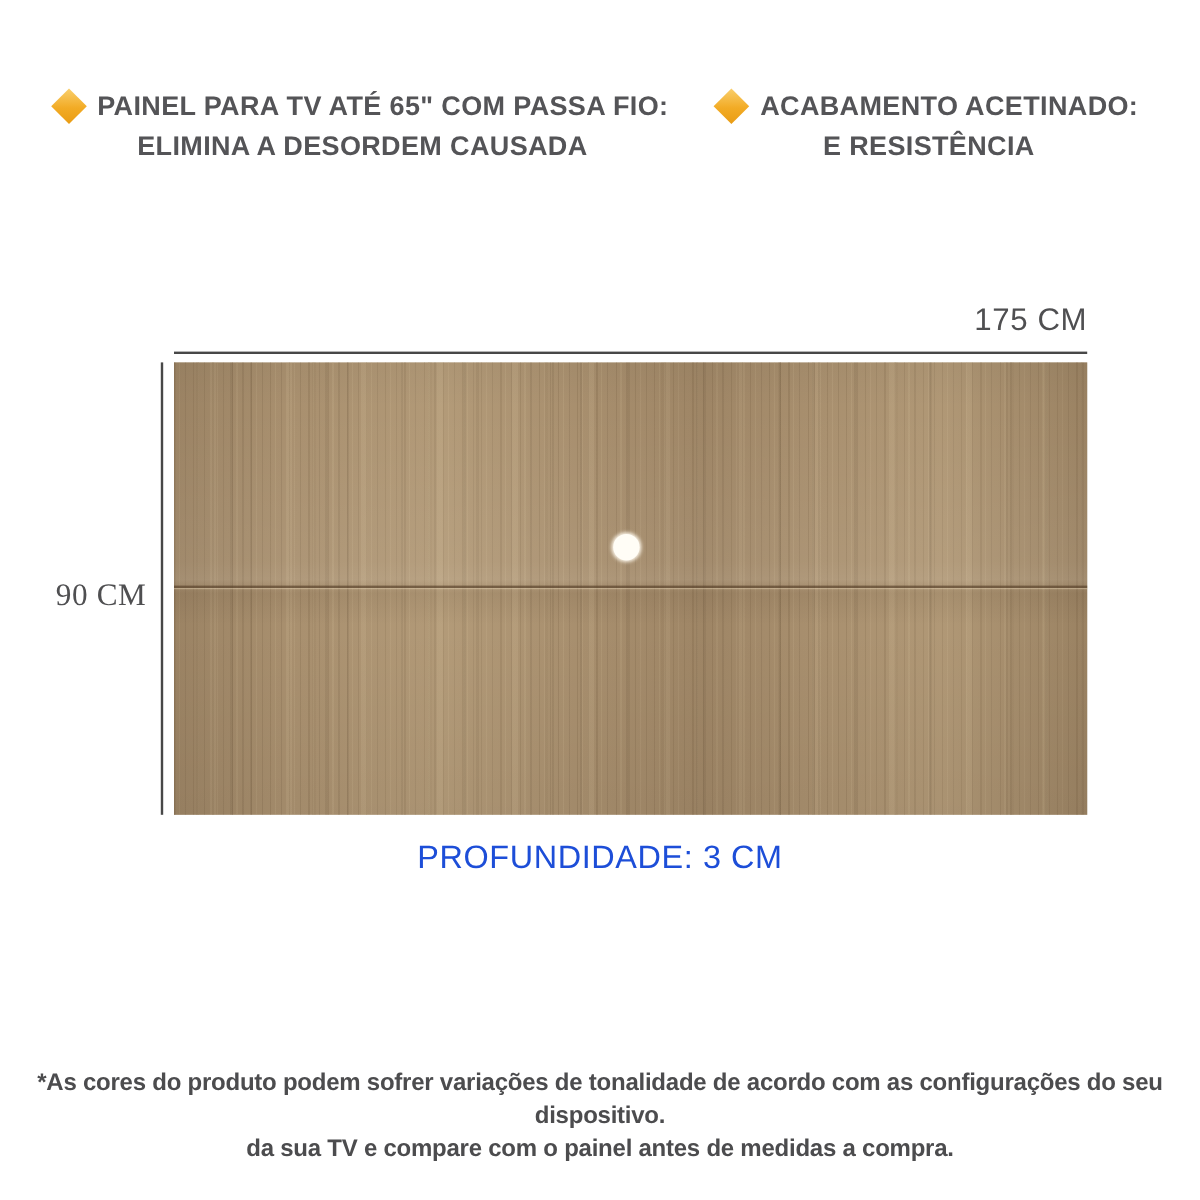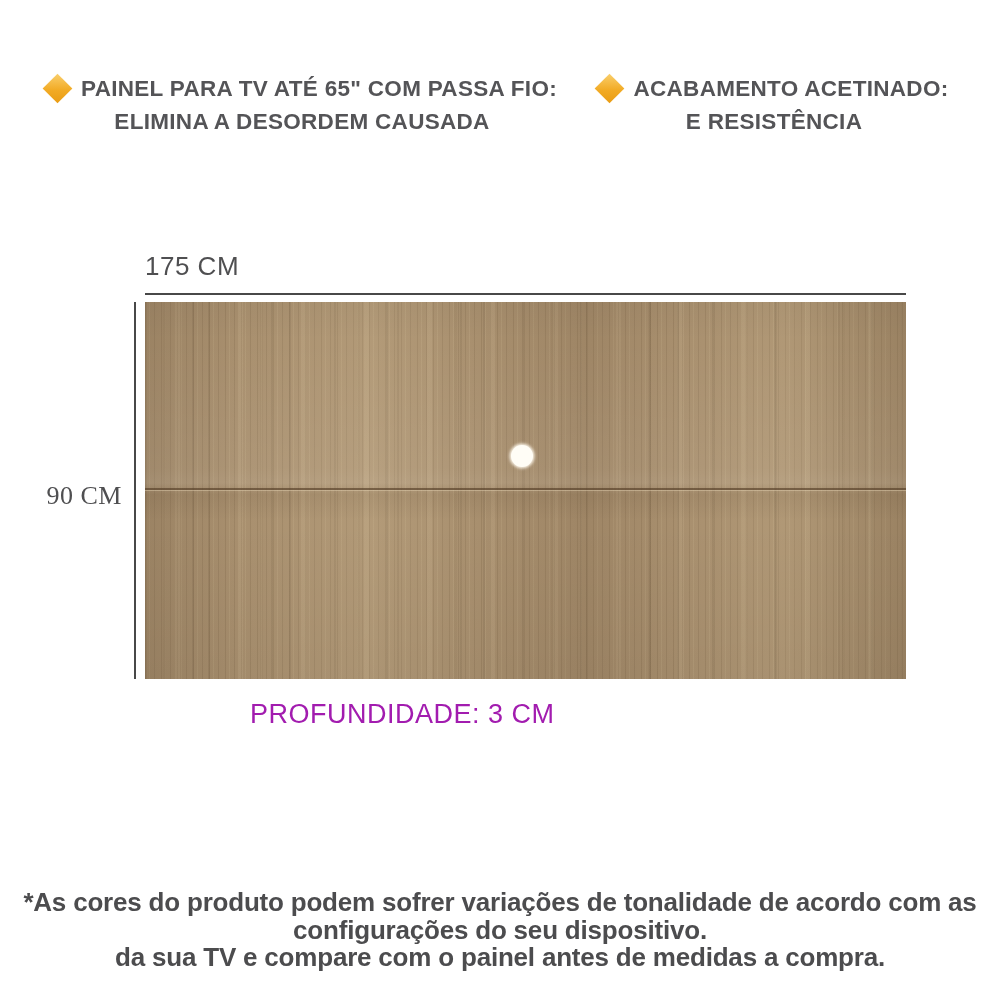--- a/index.html
+++ b/index.html
@@ -20,25 +20,25 @@
   .feature-2{left:588px;width:372px;}
   .feature-line1{display:flex;align-items:center;justify-content:center;gap:13px;}
   .diamond{
     width:21px;height:21px;flex:0 0 21px;
     transform:rotate(45deg);
     background:linear-gradient(135deg,#f9cf6d 0%,#f2ab25 55%,#e99c14 100%);
   }
 
   
   .dim-label{color:#4f4f51;font-size:26px;letter-spacing:.5px;}
-  .width-label{position:absolute;left:145px;top:251px;width:761px;text-align:left;}
+  .width-label{position:absolute;left:145px;top:251px;width:761px;text-align:right;}
   .height-label{position:absolute;left:18px;top:481px;width:104px;text-align:right;font-family:Liberation Serif, serif;}
   .depth-label{
-    position:absolute;left:250px;top:699px;width:500px;
-    color:#a21caf;font-size:27px;letter-spacing:.5px;
+    position:absolute;left:250px;top:699px;width:500px;text-align:center;
+    color:#1d4ed8;font-size:27px;letter-spacing:.5px;
   }
   .width-line{position:absolute;left:145px;top:293px;width:761px;height:2px;background:#484848;}
   .height-line{position:absolute;left:134px;top:302px;width:2px;height:377px;background:#484848;}
 
   
   .panel{
     position:absolute;left:145px;top:302px;width:761px;height:377px;
     background-color:#a88f6e;
     background-image:
       linear-gradient(180deg, rgba(0,0,0,0.03) 0%, rgba(0,0,0,0) 10%,
@@ -61,21 +61,21 @@
     background:linear-gradient(180deg, rgba(86,63,40,0.65) 0 2px, rgba(226,208,176,0.45) 2px 3px);
   }
   .cable-hole{
     position:absolute;left:366px;top:143px;width:22px;height:22px;border-radius:50%;
     background:#fffdf6;box-shadow:0 0 3px 1.5px rgba(255,250,238,0.9);
   }
 
   
   .disclaimer{
     position:absolute;left:0;top:889px;width:1000px;text-align:center;
-    color:#4c4c4e;font-weight:bold;font-size:26px;line-height:27.5px;
+    color:#4c4c4e;font-weight:bold;font-size:20px;line-height:27.5px;
     letter-spacing:-0.2px;
   }
 </style>
 </head>
 <body>
 
 <div class="stage">
 
   <div class="feature feature-1">
     <div class="feature-line1">

